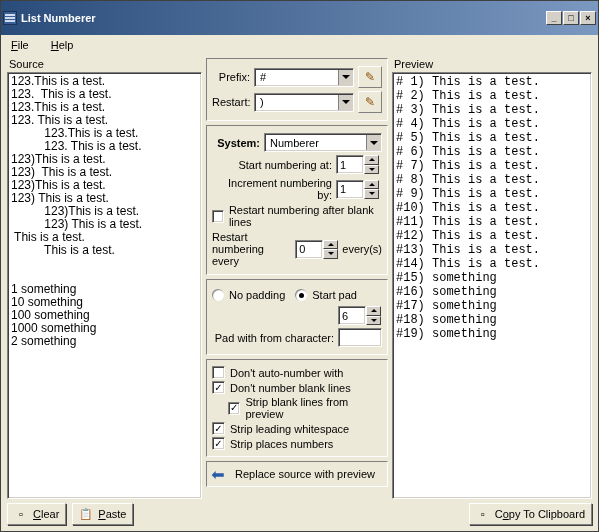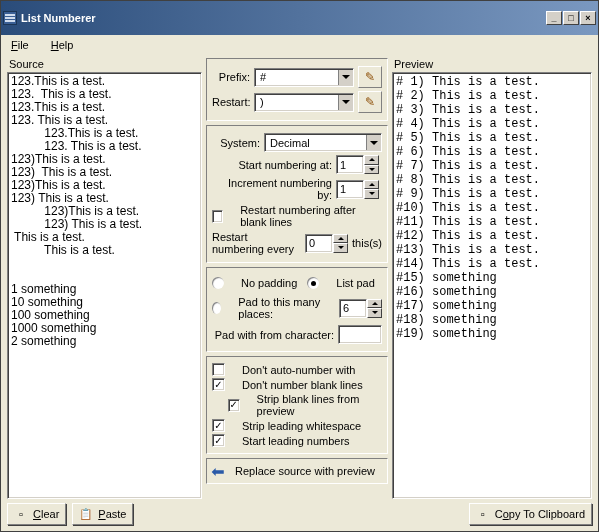--- a/index.html
+++ b/index.html
@@ -129,21 +129,21 @@
   }
   .formrow {
     display: flex;
     align-items: center;
     margin: 3px 0;
     gap: 4px;
   }
   .formrow .lbl { text-align: right; }
   .lbl-w1 { width: 38px; }
   .lbl-w2 { width: 120px; text-align: right; }
-  .lbl-sys { width: 48px; text-align: right; }
+  .lbl-sys { width: 48px; text-align: right; font-weight: bold; }
   input[type=text], .combo {
     font-family: Tahoma, Arial, sans-serif;
     font-size: 11px;
     padding: 1px 3px;
     background: #fff;
     border: 1px solid #808080;
     border-right-color: #fff;
     border-bottom-color: #fff;
     box-shadow: inset 1px 1px 0 #404040, inset -1px -1px 0 #d4d0c8;
     height: 19px;
@@ -200,21 +200,21 @@
     background: #ece9d8;
     border: 1px solid #fff;
     border-right-color: #808080;
     border-bottom-color: #808080;
     display: flex; align-items: center; justify-content: center;
     cursor: pointer;
     font-size: 12px;
     color: #8a4a00;
   }
   .chkrow {
-    display: flex; align-items: center; gap: 17px;
+    display: flex; align-items: center; gap: 5px;
     margin: 2px 0;
   }
   .chkrow.indent { margin-left: 16px; }
   .chk {
     width: 13px; height: 13px;
     background: #fff;
     border: 1px solid #808080;
     border-right-color: #fff;
     border-bottom-color: #fff;
     box-shadow: inset 1px 1px 0 #404040, inset -1px -1px 0 #d4d0c8;
@@ -325,21 +325,21 @@
               <div class="arrow"></div>
           </div>
           <div class="iconbtn">✎</div>
         </div>
       </div>
 
       <div class="framebox">
         <div class="formrow">
           <span class="lbl lbl-sys">System:</span>
           <div class="combo" style="flex:1">
-            <span class="val">Decimal</span>
+            <span class="val">Numberer</span>
               <div class="arrow"></div>
           </div>
         </div>
         <div class="formrow">
           <span class="lbl lbl-w2">Start numbering at:</span>
           <div class="spin">
             <input type="text" value="1" style="">
             <div class="spbtns">
                 <div class="spb up"></div>
                 <div class="spb dn"></div>
@@ -362,40 +362,36 @@
         </div>
         <div class="formrow">
           <span>Restart numbering every</span>
           <div class="spin">
             <input type="text" value="0" style="">
             <div class="spbtns">
                 <div class="spb up"></div>
                 <div class="spb dn"></div>
               </div>
           </div>
-          <span>this(s)</span>
+          <span>every(s)</span>
         </div>
       </div>
 
       <div class="framebox">
         <div class="formrow" style="gap:10px">
           <div class="chkrow">
             <div class="radio"></div>
             <span>No padding</span>
           </div>
           <div class="chkrow">
             <div class="radio checked"></div>
-            <span>List pad</span>
-          </div>
-        </div>
-        <div class="formrow">
-          <div class="chkrow">
-            <div class="radio"></div>
-            <span>Pad to this many places:</span>
-          </div>
+            <span>Start pad</span>
+          </div>
+        </div>
+        <div class="formrow">
           <div style="flex:1"></div>
           <div class="spin">
             <input type="text" value="6" style="">
             <div class="spbtns">
                 <div class="spb up"></div>
                 <div class="spb dn"></div>
               </div>
           </div>
         </div>
         <div class="formrow">
@@ -416,21 +412,21 @@
         <div class="chkrow indent">
           <div class="chk">✓</div>
           <span>Strip blank lines from preview</span>
         </div>
         <div class="chkrow">
           <div class="chk">✓</div>
           <span>Strip leading whitespace</span>
         </div>
         <div class="chkrow">
           <div class="chk">✓</div>
-          <span>Start leading numbers</span>
+          <span>Strip places numbers</span>
         </div>
       </div>
 
       <div class="framebox replace-row">
         <div class="arrow-left">⬅</div>
         <span><span class="u">R</span>eplace source with preview</span>
       </div>
 
     </div>
 

